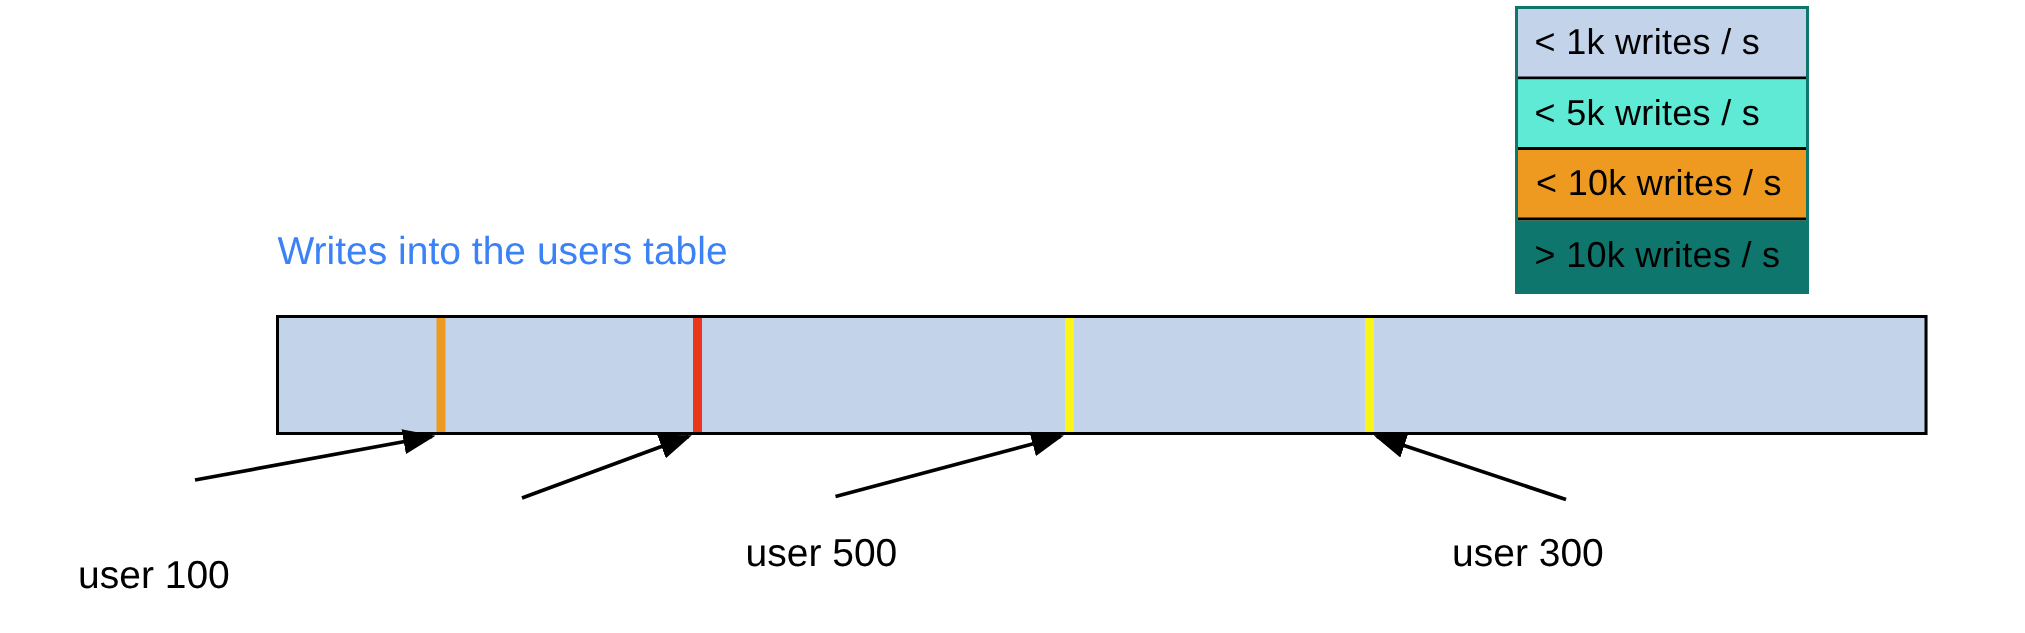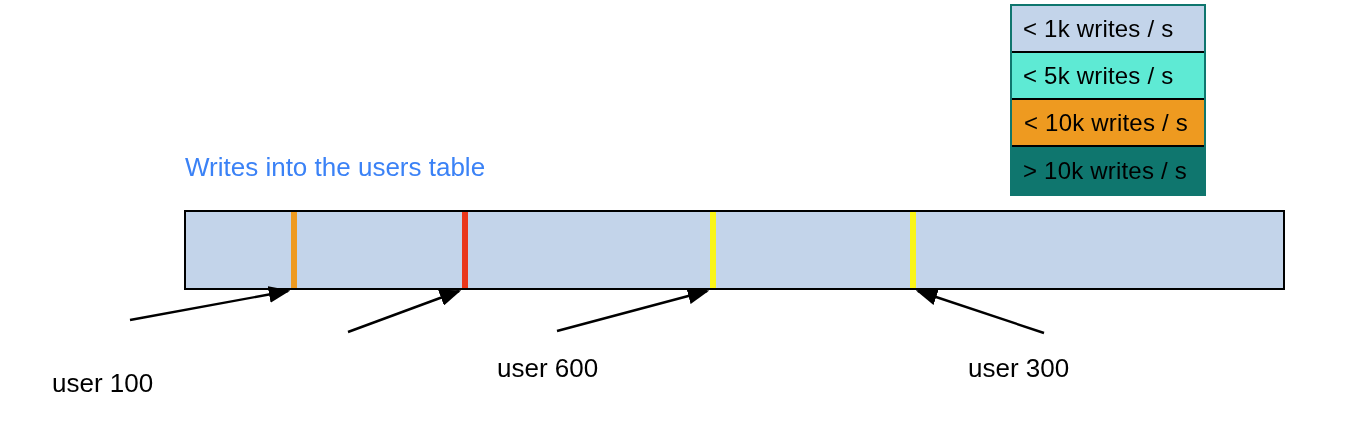--- a/index.html
+++ b/index.html
@@ -129,16 +129,16 @@
         <polygon points="0 0, 9 3.5, 0 7" fill="#000000"></polygon>
       </marker>
     </defs>
     <line stroke="#000000" stroke-width="2.4" marker-end="url(#arrowhead)" x1="130" y1="320" x2="288" y2="291"></line>
     <line stroke="#000000" stroke-width="2.4" marker-end="url(#arrowhead)" x1="348" y1="332" x2="459" y2="291"></line>
     <line stroke="#000000" stroke-width="2.4" marker-end="url(#arrowhead)" x1="557" y1="331" x2="707" y2="291"></line>
     <line stroke="#000000" stroke-width="2.4" marker-end="url(#arrowhead)" x1="1044" y1="333" x2="918" y2="291"></line>
   </svg>
 
   <div class="user-label" style="left: 52px; top: 338px; margin-top: 30px;">user 100</div>
-  <div class="user-label" style="left: 497px; top: 353px;">user 600</div>
+  <div class="user-label" style="left: 497px; top: 353px;">user 500</div>
   <div class="user-label" style="left: 968px; top: 353px;">user 300</div>
 
 </div>
 
 </body></html>

